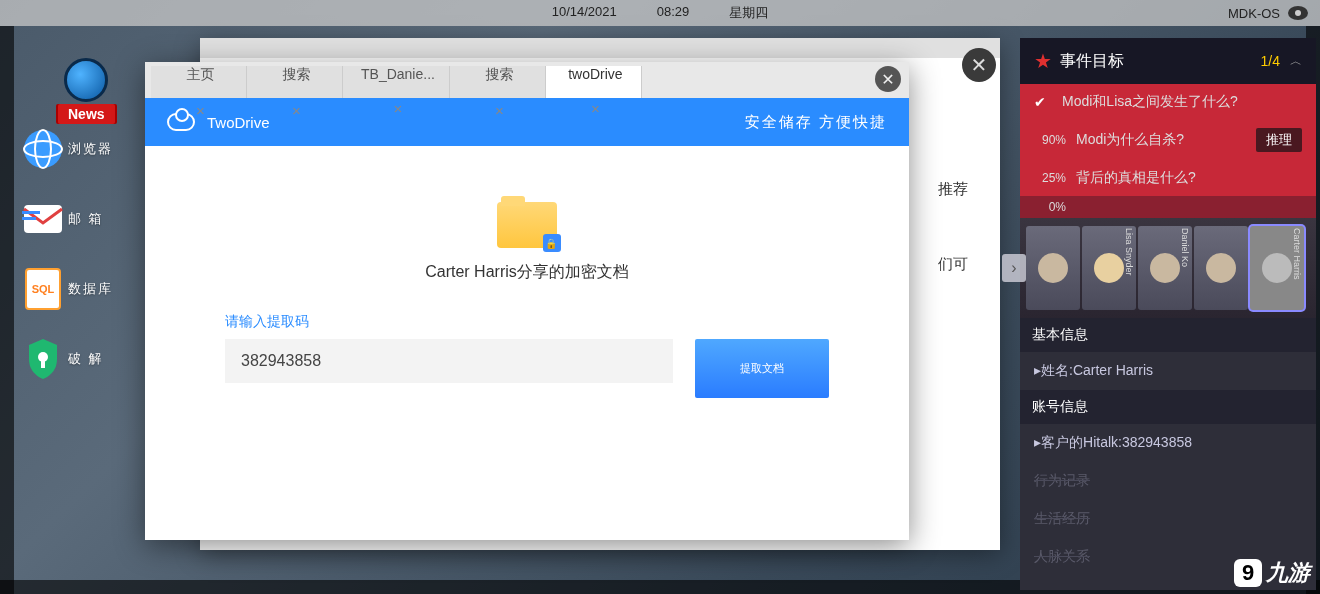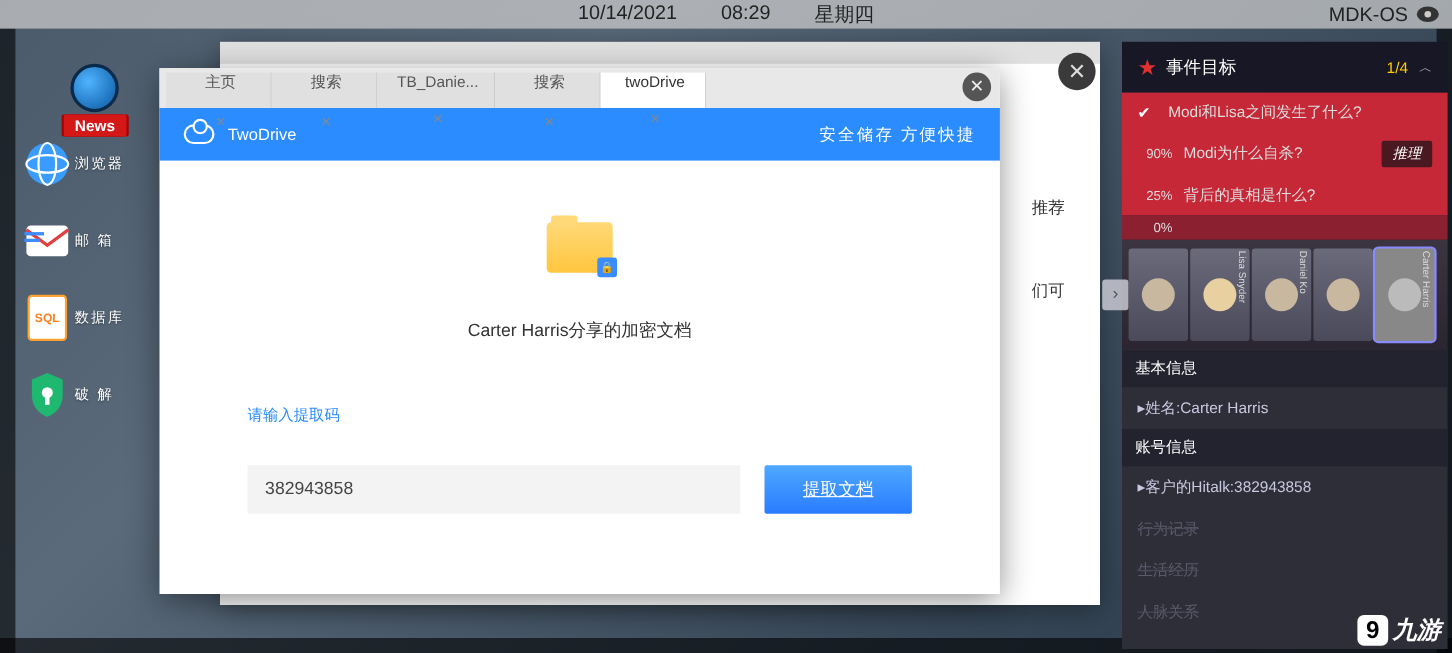--- a/index.html
+++ b/index.html
@@ -1,19 +1,19 @@
 <!DOCTYPE html>
 <html><head>
 <meta charset="utf-8">
 <style>
 * { margin: 0; padding: 0; box-sizing: border-box; font-family: "Microsoft YaHei", "PingFang SC", Arial, sans-serif; }
 body { width: 1320px; height: 594px; overflow: hidden; position: relative; background: linear-gradient(135deg, #4a5a6a 0%, #5a6a7a 30%, #3a4a5a 70%, #2a3a4a 100%); }
 
 
-.status-bar { height: 26px; background: rgba(200,200,200,0.75); display: flex; align-items: center; padding: 0 12px; font-size: 18px; color: #222; position: relative; z-index: 5; }
+.status-bar { height: 26px; background: rgba(200,200,200,0.75); display: flex; align-items: center; padding: 0 12px; font-size: 13px; color: #222; position: relative; z-index: 5; }
 .status-center { position:absolute; left:0; right:0; display:flex; justify-content:center; gap:40px; }
 .status-right { margin-left: auto; display: flex; align-items: center; gap: 8px; position:relative; z-index:1;}
 .status-eye { width: 20px; height: 14px; background: #333; border-radius: 50%; position: relative; }
 .status-eye::after { content: ""; position: absolute; top: 4px; left: 7px; width: 6px; height: 6px; background: #ccc; border-radius: 50%; }
 
 
 .frame-edge { position: absolute; inset: 26px 0 0 0; border: 14px solid rgba(0,0,0,0.6); border-top:none; border-bottom:none; pointer-events: none; z-index: 1; }
 .frame-bottom { position:absolute; left:0; right:0; bottom:0; height:14px; background:rgba(0,0,0,0.6); z-index:1;}
 
 
@@ -40,46 +40,46 @@
 .modal { position: absolute; top: 62px; left: 145px; width: 764px; height: 478px; background: #fff; box-shadow: 0 6px 28px rgba(0,0,0,.45); z-index: 10; }
 .modal-tabs { height: 36px; background: #e8e8e8; display: flex; align-items: flex-end; padding-left: 6px; gap: 0; position:relative;}
 .modal-tab { height: 32px; padding: 0 14px 0 18px; display: flex; align-items: center; gap: 18px; font-size: 14px; color: #555; background: #e0e0e0; border-right:1px solid #ccc; cursor:pointer; min-width:96px;flex-direction:column; }
 .modal-tab.active { background: #fff; color:#333;}
 .modal-tab .x { color: #888; cursor: pointer; font-size:15px;}
 .modal-close { position:absolute; right:8px; top:4px; width:26px; height:26px; background:#555; border-radius:50%; display:flex; align-items:center; justify-content:center; color:#eee; font-size:16px; cursor:pointer;}
 .modal-header { height: 48px; background: #2a8cff; display: flex; align-items: center; padding: 0 22px; color: #fff; font-size: 15px; }
 .cloud-ico { width: 28px; height: 18px; background:#2a8cff; border:2px solid #fff; border-radius:10px; position:relative; margin-right:12px;}
 .cloud-ico::before{content:"";position:absolute;top:-7px;left:6px;width:10px;height:10px;border:2px solid #fff;border-radius:50%;background:#2a8cff;}
 .modal-header-right { margin-left: auto; letter-spacing:2px;}
-.modal-body { padding: 56px 80px 0; display: flex; flex-direction: column; align-items: center; gap: 28px; }
+.modal-body { padding: 56px 80px 0; display: flex; flex-direction: column; align-items: center; }
 .folder-ico { width: 60px; height: 46px; background: linear-gradient(#ffd877,#ffc63e); border-radius: 4px; position: relative; margin-bottom: 14px; }
 .folder-ico::before { content:""; position:absolute; top:-6px; left:4px; width:24px; height:10px; background:#ffd877; border-radius:3px 3px 0 0;}
 .folder-lock { position:absolute; bottom:-4px; right:-4px; width:18px; height:18px; background:#3a8cff; border-radius:3px; display:flex; align-items:center; justify-content:center;}
 .folder-lock::after { content:"🔒"; font-size:10px; color:#fff;}
 .doc-title { font-size: 16px; color: #333; margin-bottom: 30px; }
 .prompt { width: 100%; color: #2a8cff; font-size: 14px; margin-bottom: 8px; }
 .input-row { width: 100%; display: flex; gap: 22px; align-items: stretch; }
 .code-input { flex: 1; height: 44px; background: #f3f3f3; border: none; padding: 0 16px; font-size: 16px; color: #444; outline:none;}
-.extract-btn { width: 134px; height: 44px; background: linear-gradient(#4fa8ff,#2a7cff); color: #fff; border: none; font-size: 16px; cursor: pointer; border-radius:2px;text-decoration:underline;}
+.extract-btn { width: 134px; height: 59px; background: linear-gradient(#4fa8ff,#2a7cff); color: #fff; border: none; font-size: 11px; cursor: pointer; border-radius:2px;}
 
 
 .rpanel { position: absolute; top: 38px; right: 4px; width: 296px; bottom: 4px; z-index: 8; display: flex; flex-direction: column; }
 .rpanel-hdr { background: #171725; color: #fff; height: 46px; display: flex; align-items: center; padding: 0 14px; font-size: 16px; position:relative;}
 .star-ico { color:#e03030; margin-right:8px; font-size:20px;}
 .rpanel-hdr-right { margin-left: auto; color:#ffcc00; font-size:14px; display:flex; align-items:center; gap:10px;}
 .chev-up { color:#aaa; font-size:12px;}
 
 .goals { background:#171725; }
 .goal { display:flex; align-items:center; padding:8px 14px; font-size:14px; color:#ddd; gap:10px; min-height:36px;}
 .goal.done { background:#c72838;}
 .goal.active { background:#c72838;}
 .goal-check { color:#fff; font-size:14px; width:18px;}
 .goal-pct { font-size:12px; color:#ddd; width:32px; text-align:right;}
 .goal-text { flex:1;}
-.goal-btn { background:#4a1820; color:#fff; padding:3px 10px; font-size:13px; border-radius:2px; cursor:pointer;font-style:italic;}
+.goal-btn { background:#4a1820; color:#fff; padding:3px 10px; font-size:13px; border-radius:2px; cursor:pointer;}
 
 .portraits { height: 100px; background: linear-gradient(#3a3540,#2a2530); display: flex; align-items: center; padding: 0 6px; gap: 2px; position:relative;}
 .portrait { width: 54px; height: 84px; background: linear-gradient(#6a6a7a,#4a4a5a); border-radius: 3px; position:relative; display:flex; align-items:center; justify-content:center; overflow:hidden;}
 .portrait.sel { box-shadow:0 0 0 2px #8a8aff; }
 .portrait .plabel { position:absolute; right:2px; top:2px; bottom:2px; width:12px; writing-mode:vertical-rl; font-size:9px; color:#ddd;}
 .portrait .face { width:30px; height:30px; background:#c9b8a0; border-radius:50%;}
 .portraits-arrow { position:absolute; left:-18px; top:36px; width:24px; height:28px; background:rgba(200,200,210,.85); display:flex; align-items:center; justify-content:center; color:#555; cursor:pointer; border-radius:3px;}
 
 .infobox { flex:1; background:#2e2e39; color:#d8d8e6; font-size:14px; overflow:hidden;}
 .info-sec-h { background:#232330; padding:8px 12px; color:#fff; font-size:14px;}

